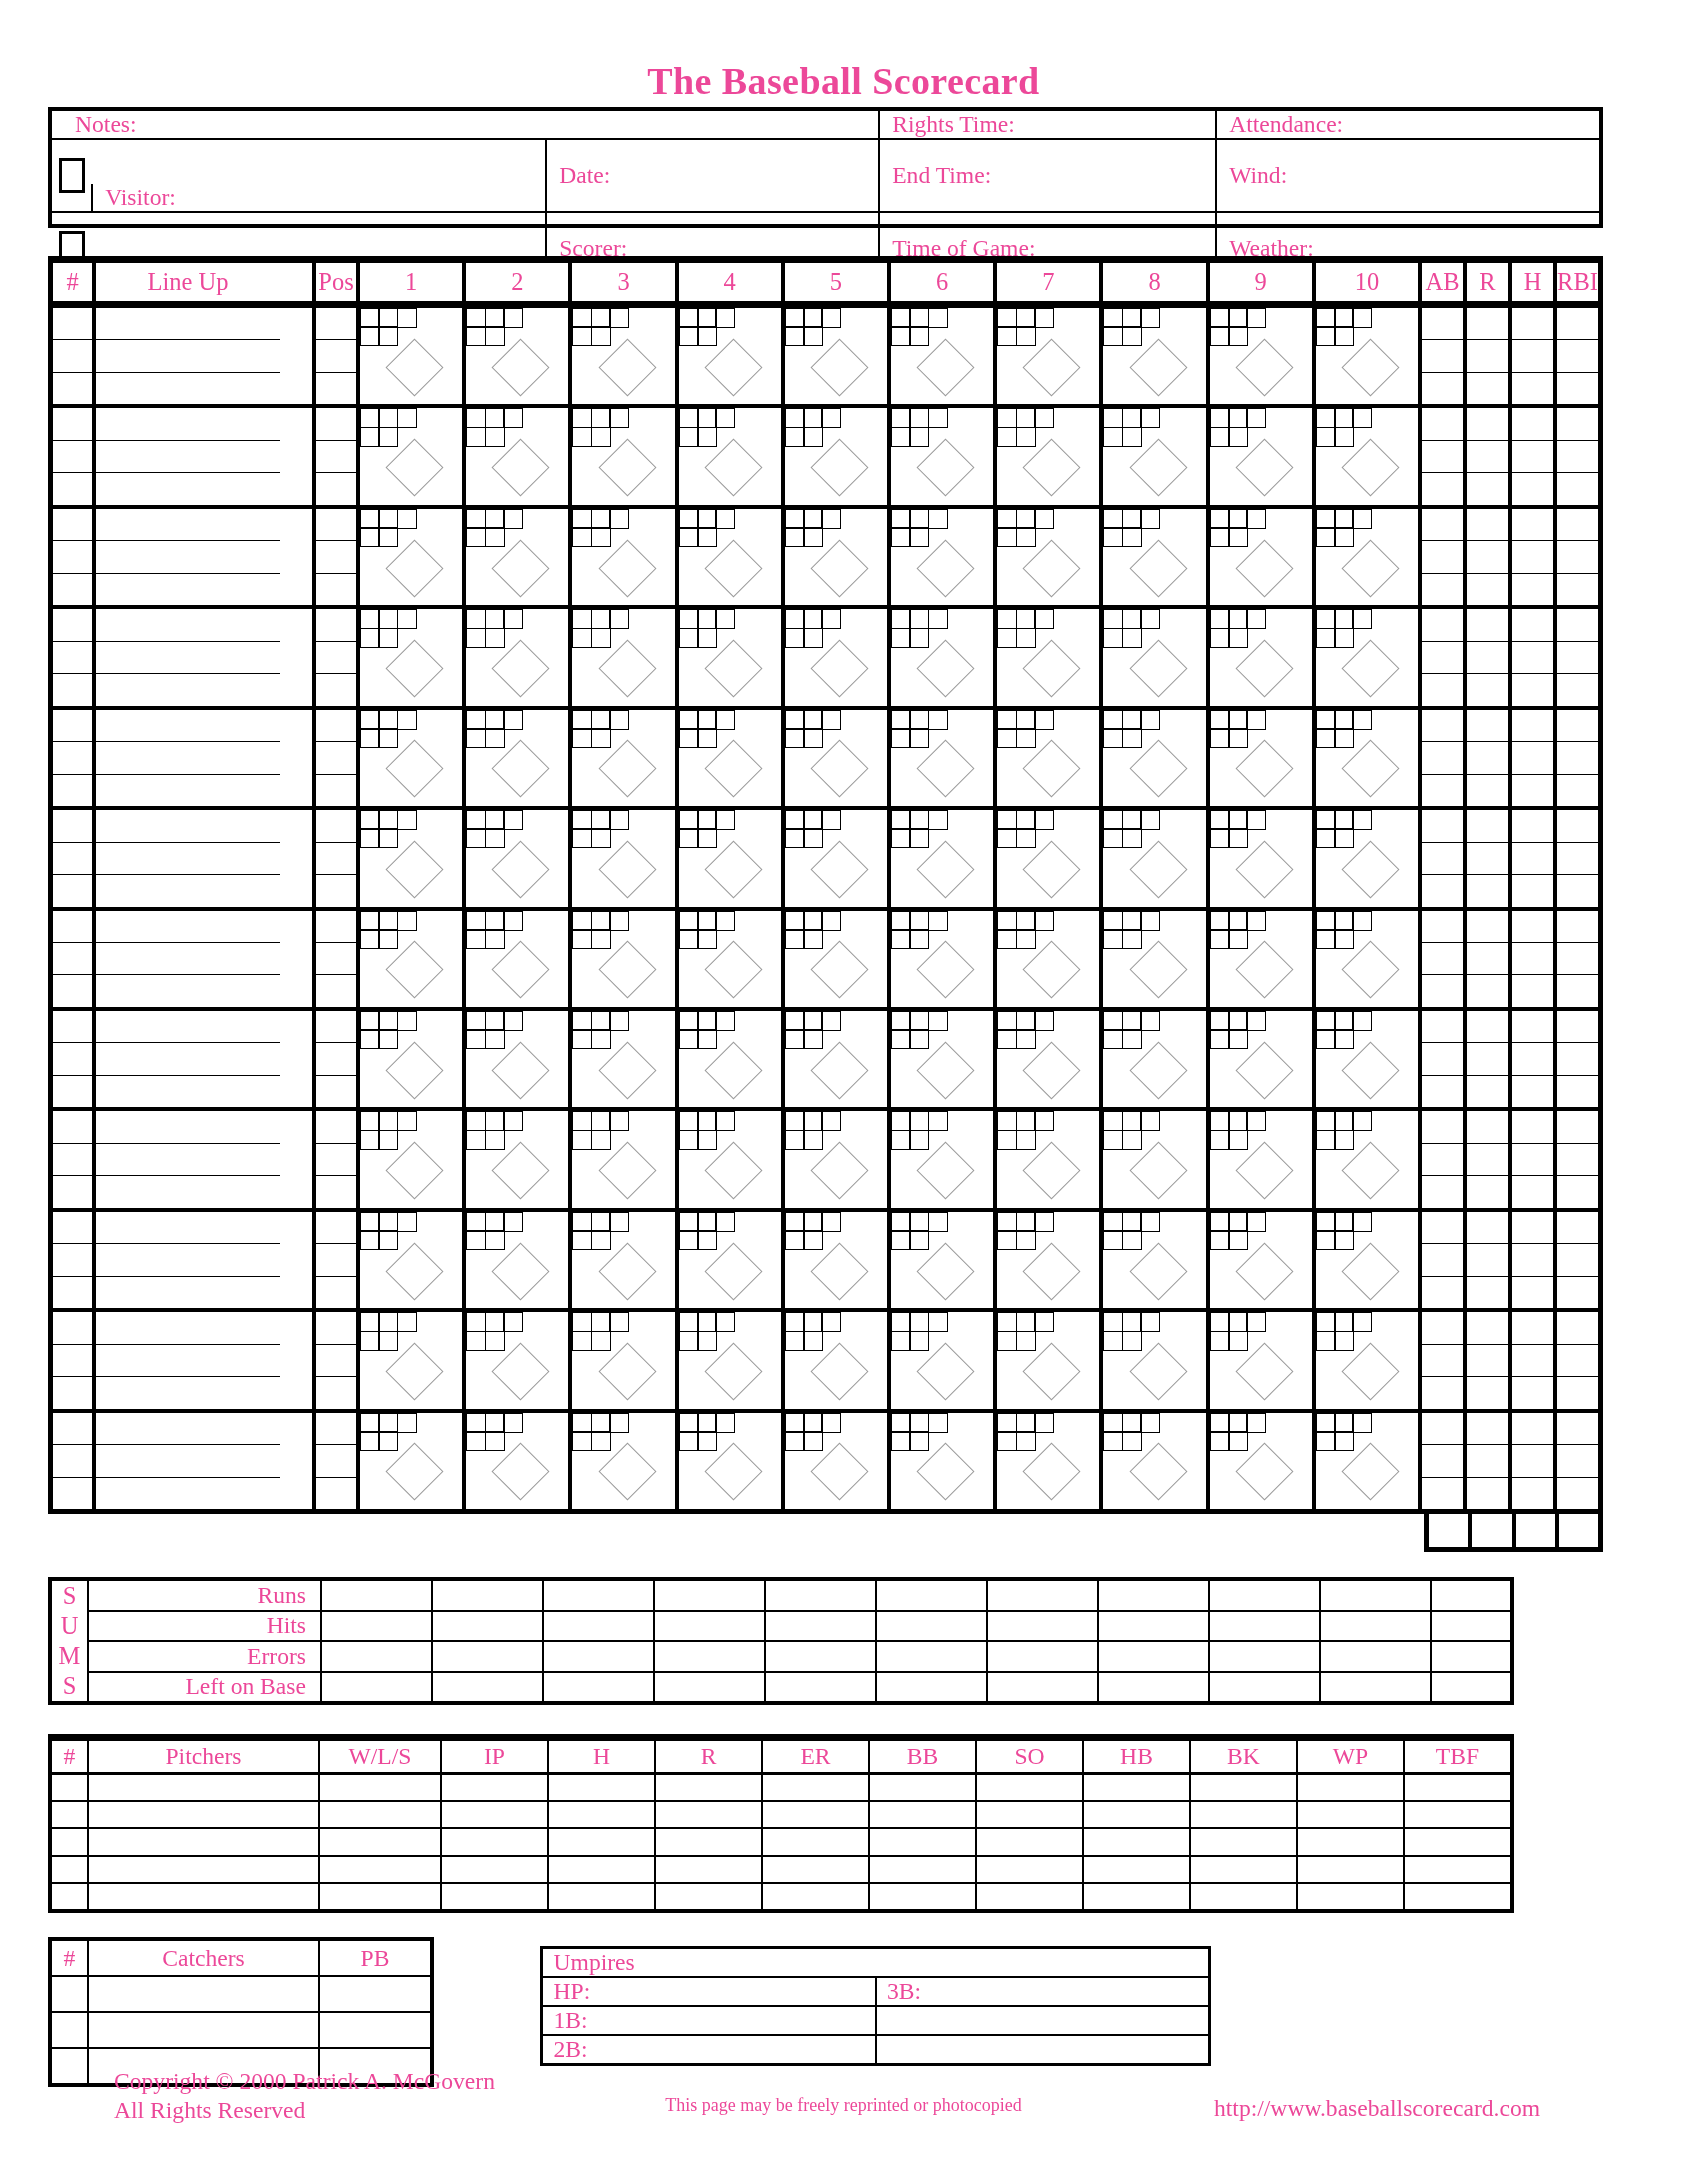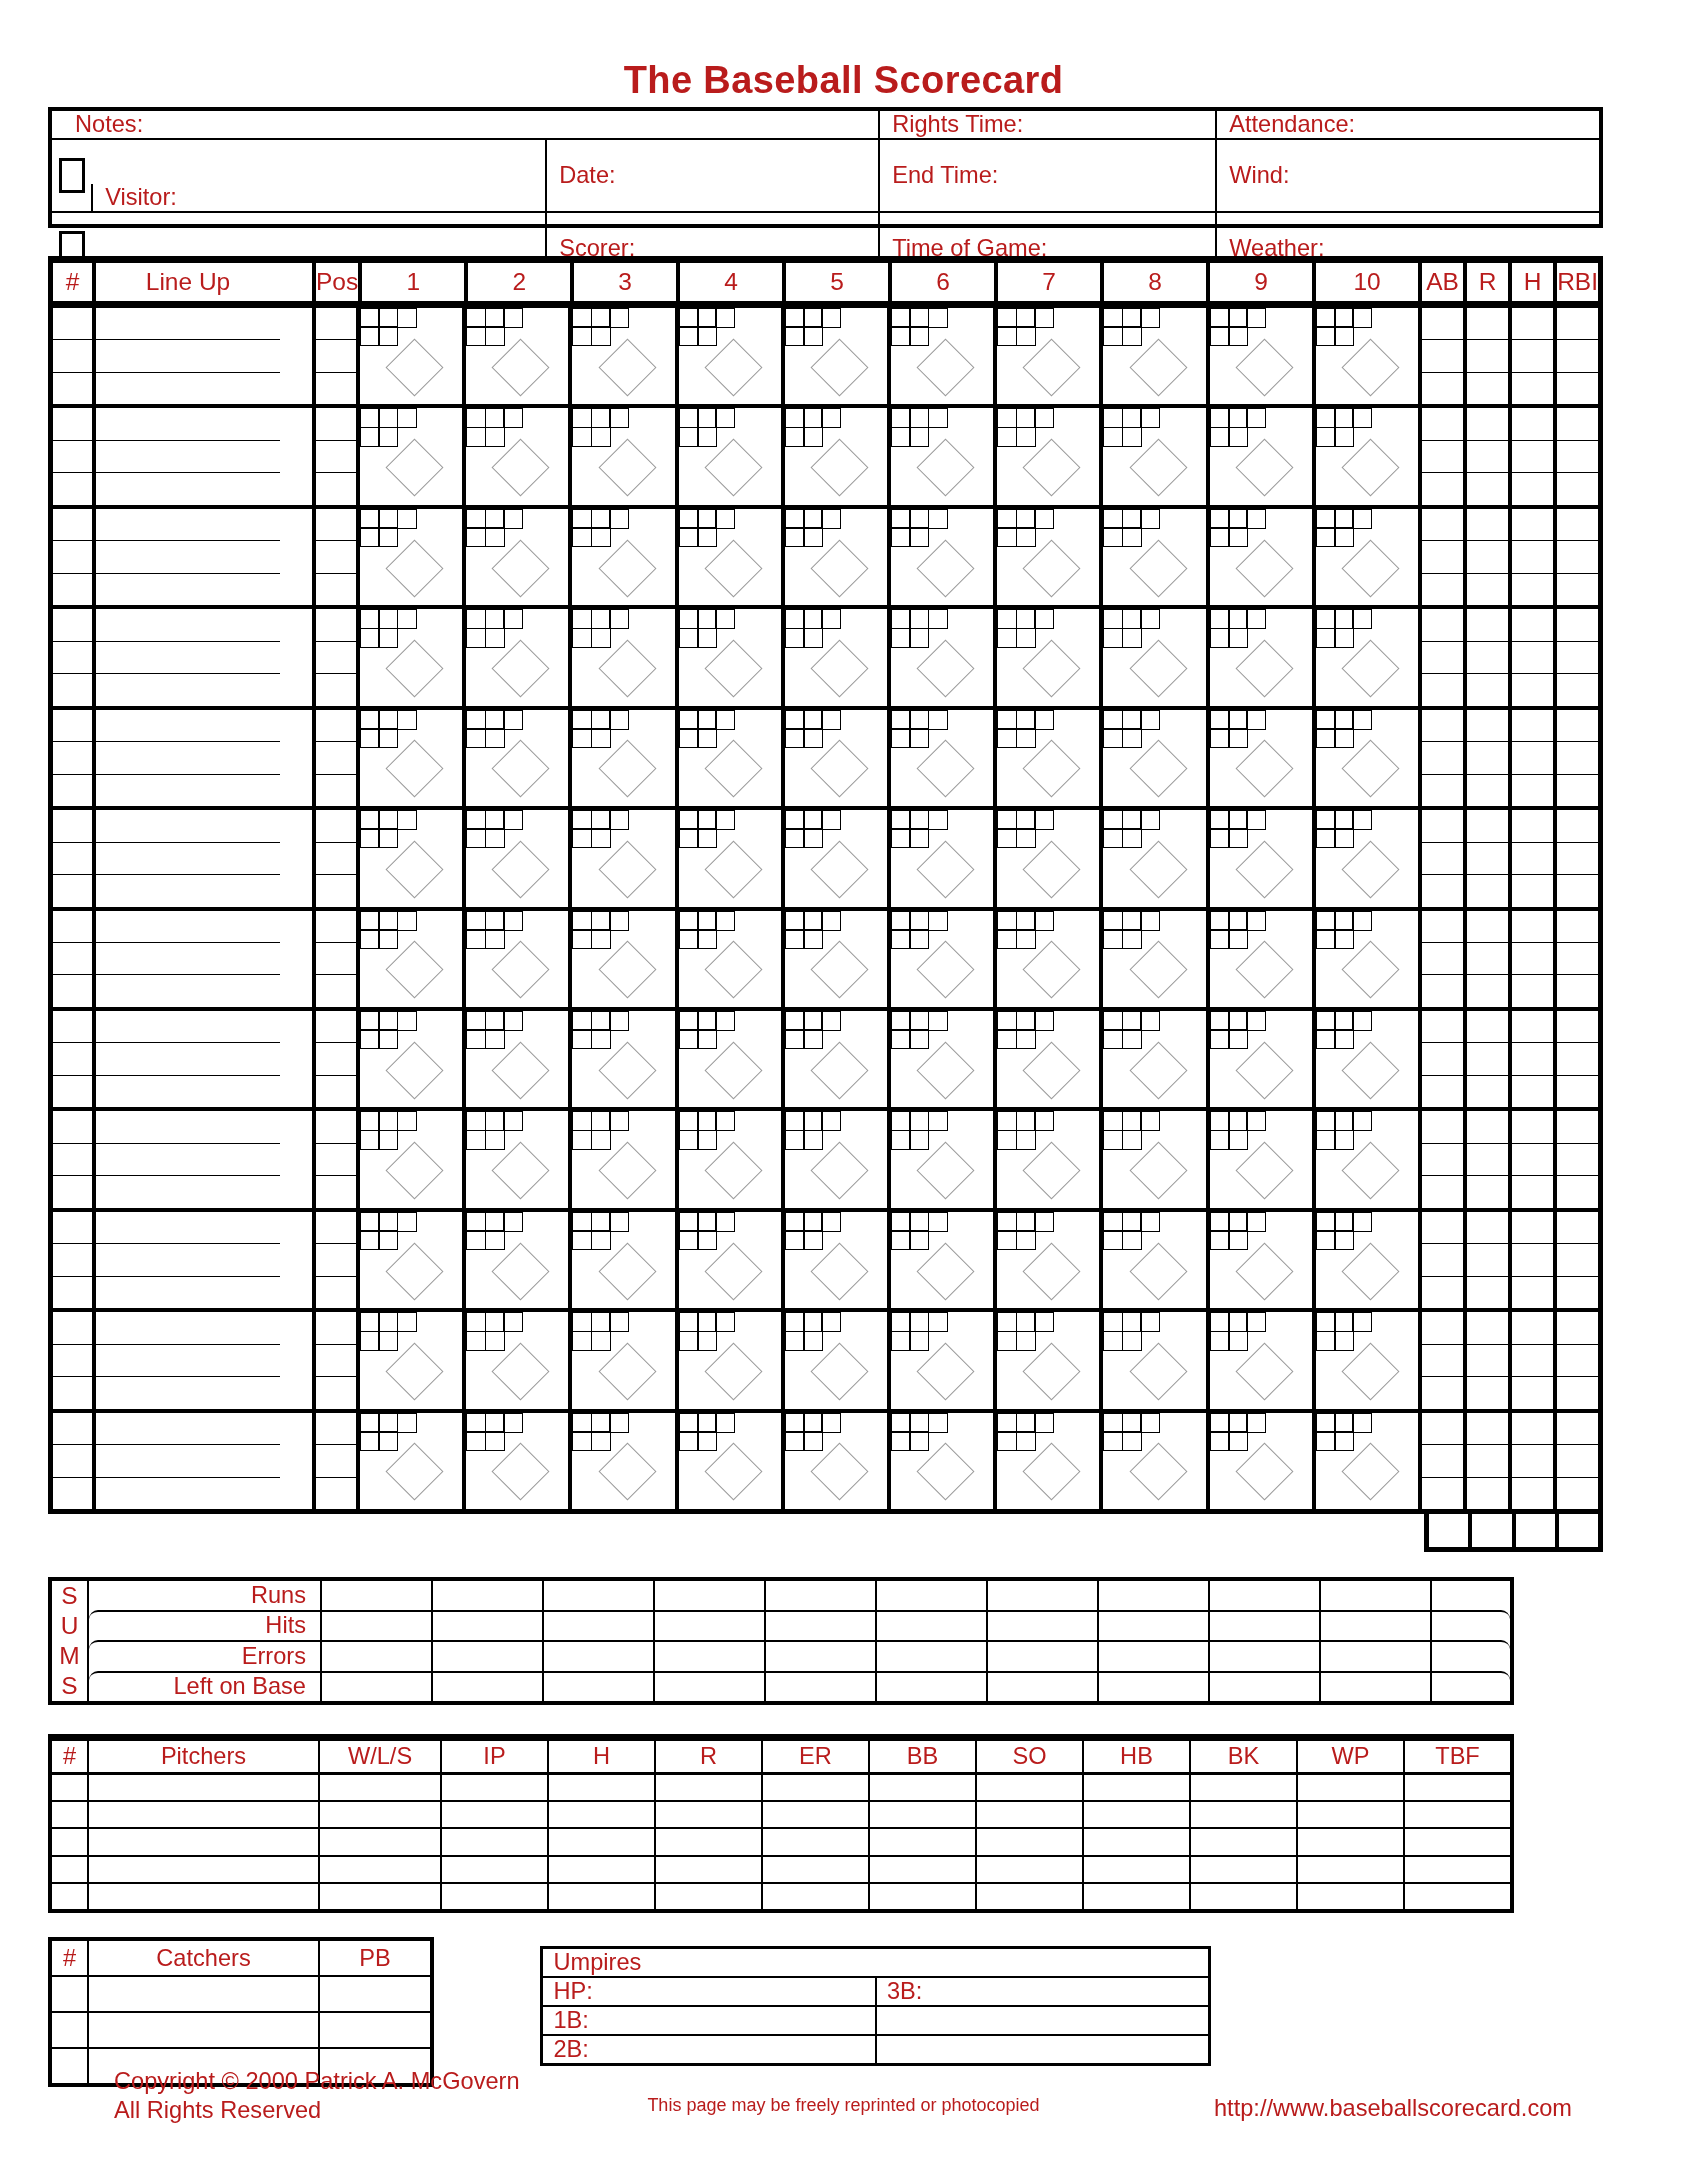--- a/index.html
+++ b/index.html
@@ -1,18 +1,18 @@
 <!DOCTYPE html>
 <html style="font-size:14px"><head>
 <meta charset="utf-8">
 <style>
   html,body{margin:0;padding:0;background:#e8e8e8;}
   .page{
     position:relative;width:1687px;height:2184px;background:#fff;
-    font-family:Liberation Sans, sans-serif;color:#b91c1c;
+    font-family:Liberation Serif, serif;color:#ec4899;
     margin:0 auto;overflow:hidden;
   }
   .abs{position:absolute;}
   
   .title{top:59px;left:0;width:100%;text-align:center;font-size:38px;font-weight:bold;letter-spacing:0.4px;}
   
   .info{left:48px;top:107px;width:1555px;height:121px;border:4.4px solid #000;box-sizing:border-box;display:flex;flex-direction:column;}
   .info .irow{flex:1;display:flex;}
   .info .irow + .irow{border-top:2.6px solid #000;}
   .info .icell{display:flex;align-items:center;font-size:23.6px;box-sizing:border-box;padding-left:12.2px;}
@@ -49,21 +49,21 @@
   .diamond{position:absolute;width:39px;height:39px;border:1.7px solid #9b9b9b;transform:rotate(45deg);left:calc(54% - 21px);top:calc(62% - 21px);}
   
   .totals{left:1424px;top:1514px;width:179px;height:38px;border:5.2px solid #000;border-top-width:0;box-sizing:border-box;display:flex;}
   .totals .tcell{flex:1;box-sizing:border-box;}
   .totals .tcell + .tcell{border-left:4.4px solid #000;}
   
   .sums{left:48px;top:1577px;width:1466px;height:128px;border:4.4px solid #000;box-sizing:border-box;display:flex;}
   .sums .scol{flex:0 0 35px;display:flex;flex-direction:column;align-items:center;justify-content:space-around;font-size:24.5px;}
   .sums .sbody{flex:1;display:flex;flex-direction:column;border-left:2.6px solid #000;}
   .sums .srow{flex:1;display:flex;}
-  .sums .srow + .srow{border-top:2.6px solid #000;border-radius:9px;}
+  .sums .srow + .srow{border-top:2.6px solid #000;}
   .sums .slabel{flex:0 0 231px;display:flex;align-items:center;justify-content:flex-end;padding-right:14px;box-sizing:border-box;font-size:23.6px;}
   .sums .sdata{flex:0 0 111px;box-sizing:border-box;border-left:2.6px solid #000;}
   .sums .stotal{flex:1;box-sizing:border-box;border-left:2.6px solid #000;}
   
   .pitchers{left:48px;top:1734px;width:1466px;height:179px;border:4.4px solid #000;border-top-width:7px;box-sizing:border-box;display:flex;flex-direction:column;}
   .pitchers .phead{flex:0 0 31px;display:flex;border-bottom:3.5px solid #000;}
   .pitchers .pdrow{flex:1;display:flex;}
   .pitchers .pdrow + .pdrow{border-top:2.6px solid #000;}
   .pcell{box-sizing:border-box;display:flex;align-items:center;justify-content:center;font-size:23.6px;}
   .pcell + .pcell{border-left:2.6px solid #000;}

